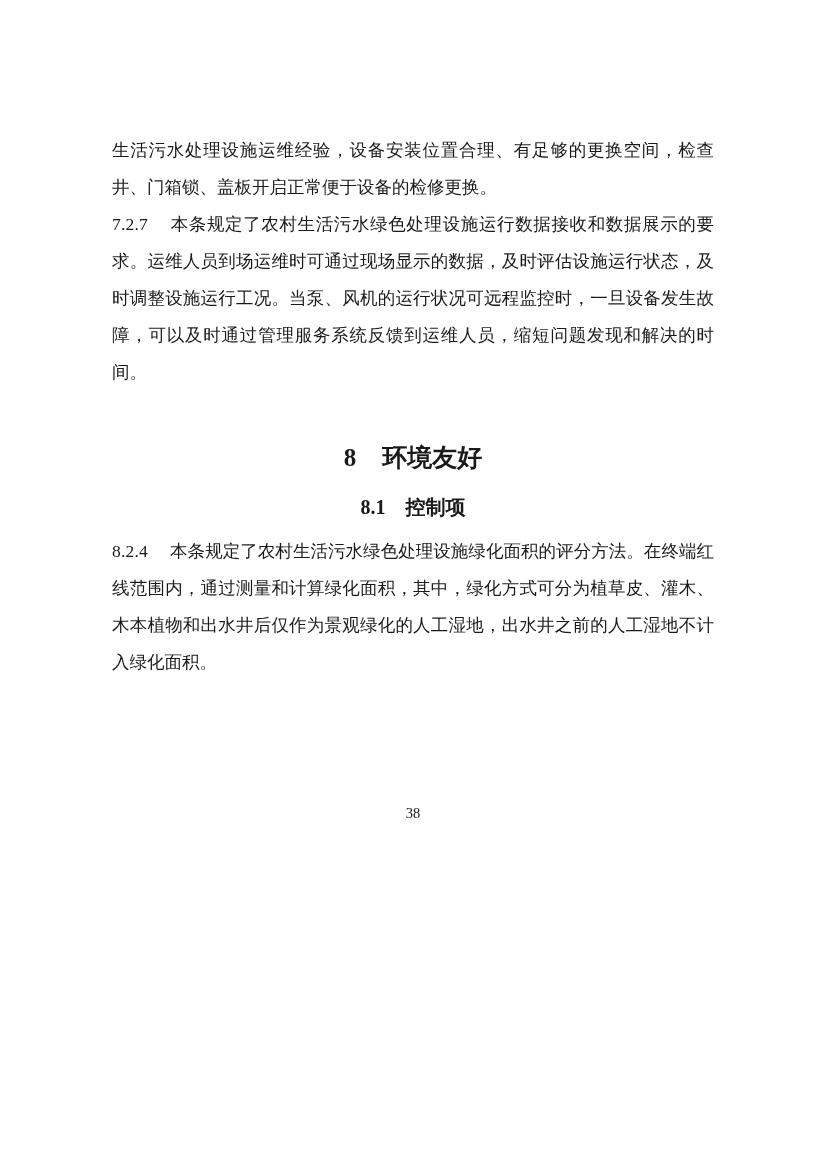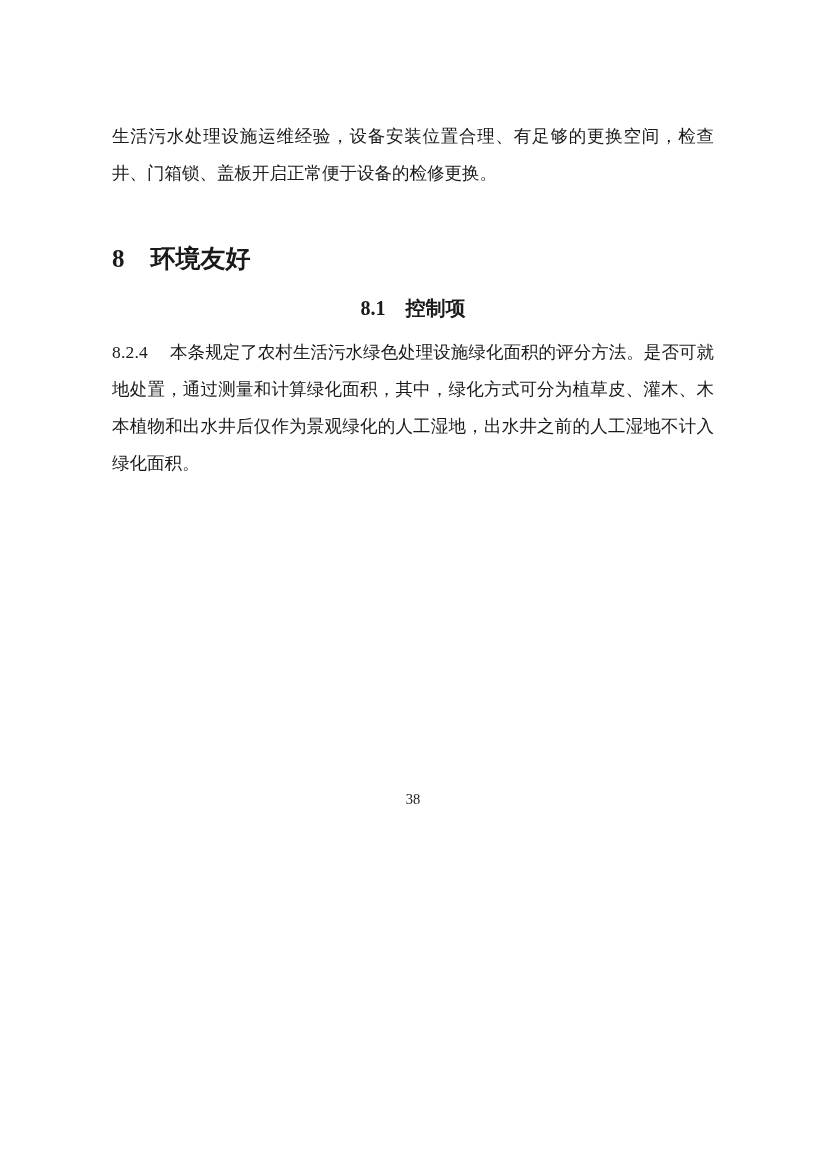--- a/index.html
+++ b/index.html
@@ -11,21 +11,21 @@
     width: 826px;
     height: 1169px;
     font-family: "Liberation Serif", "DejaVu Serif", serif;
     color: #1a1a1a;
     position: relative;
     overflow: hidden;
   }
   .page {
     position: absolute;
     left: 0;
-    top: 2px;
+    top: 16px;
     width: 826px;
     height: 864px;
     box-sizing: border-box;
     padding: 116px 112px 40px 112px;
   }
   .body-text {
     font-size: 17.5px;
     line-height: 37px;
     text-align: justify;
     text-justify: inter-ideograph;
@@ -35,20 +35,21 @@
     margin: 0;
   }
   .clause-num {
     letter-spacing: 0.2px;
   }
   .gap-sm {
     display: inline-block;
     width: 22px;
   }
   .section-title {
+    text-align: center;
     font-size: 25px;
     line-height: 42px;
     margin: 46px 0 2px 0;
     font-family: "Liberation Serif", "DejaVu Serif", serif;
   }
   .section-title .num {
     margin-right: 26px;
   }
   .subsection-title {
     text-align: center;
@@ -72,31 +73,34 @@
 </head>
 <body>
 
 <div class="page">
 
   <p class="body-text para">
     <span>生活污水处理设施运维经验，设备安装位置合理、有足够的更换空间，检查井、门箱锁、盖板开启正常便于设备的检修更换。</span>
   </p>
 
 
+  <p class="body-text para">
+    <span class="clause-num">7.2.7</span><span class="gap-sm"></span><span>本条规定了农村生活污水绿色处理设施运行数据接收和数据展示的要求。运维人员到场运维时可通过现场显示的数据，及时评估设施运行状态，及时调整设施运行工况。当泵、风机的运行状况可远程监控时，一旦设备发生故障，可以及时通过管理服务系统反馈到运维人员，缩短问题发现和解决的时间。</span>
+  </p>
 
   <h1 class="section-title">
     <span class="num">8</span><span>环境友好</span>
   </h1>
 
   <h2 class="subsection-title">
     <span class="num">8.1</span><span>控制项</span>
   </h2>
 
 
 
 
   <p class="body-text para">
-    <span class="clause-num">8.2.4</span><span class="gap-sm"></span><span>本条规定了农村生活污水绿色处理设施绿化面积的评分方法。是否可就地处置，通过测量和计算绿化面积，其中，绿化方式可分为植草皮、灌木、木本植物和出水井后仅作为景观绿化的人工湿地，出水井之前的人工湿地不计入绿化面积。</span>
+    <span class="clause-num">8.2.4</span><span class="gap-sm"></span><span>本条规定了农村生活污水绿色处理设施绿化面积的评分方法。在终端红线范围内，通过测量和计算绿化面积，其中，绿化方式可分为植草皮、灌木、木本植物和出水井后仅作为景观绿化的人工湿地，出水井之前的人工湿地不计入绿化面积。</span>
   </p>
 
   <div class="page-number">38</div>
 
 </div>
 
 </body></html>

